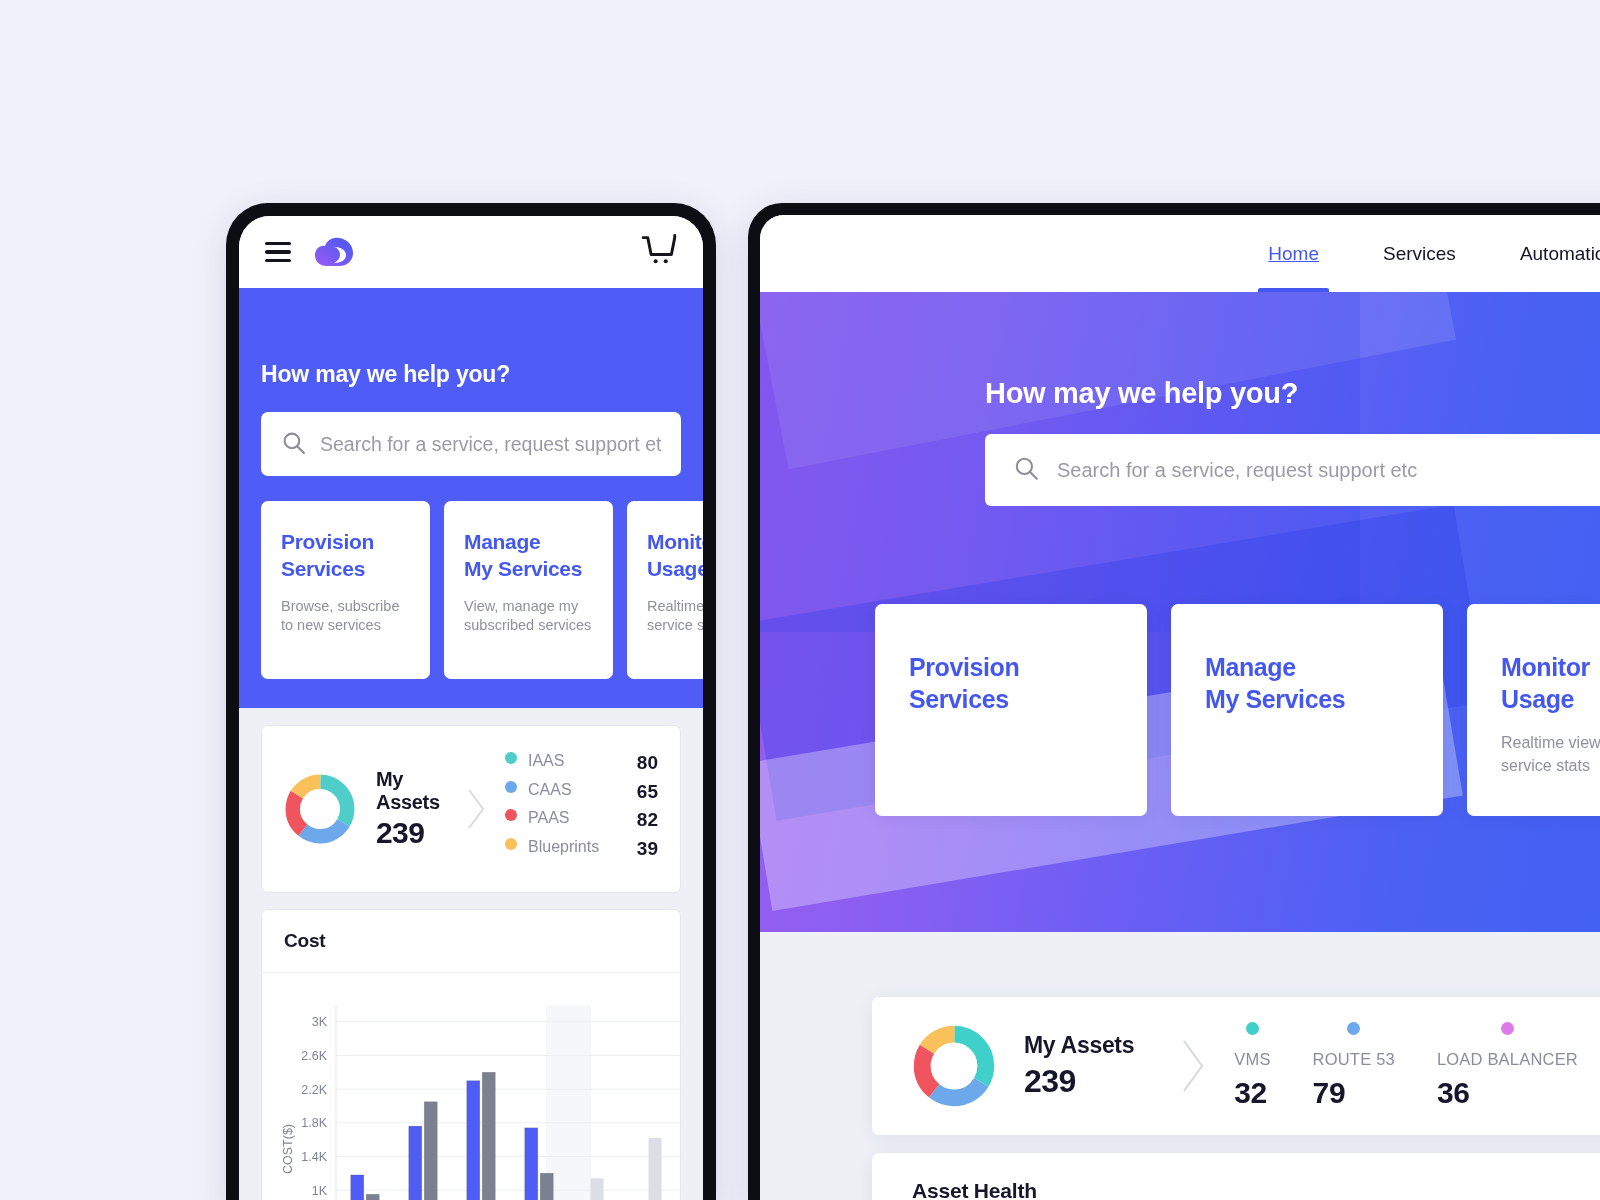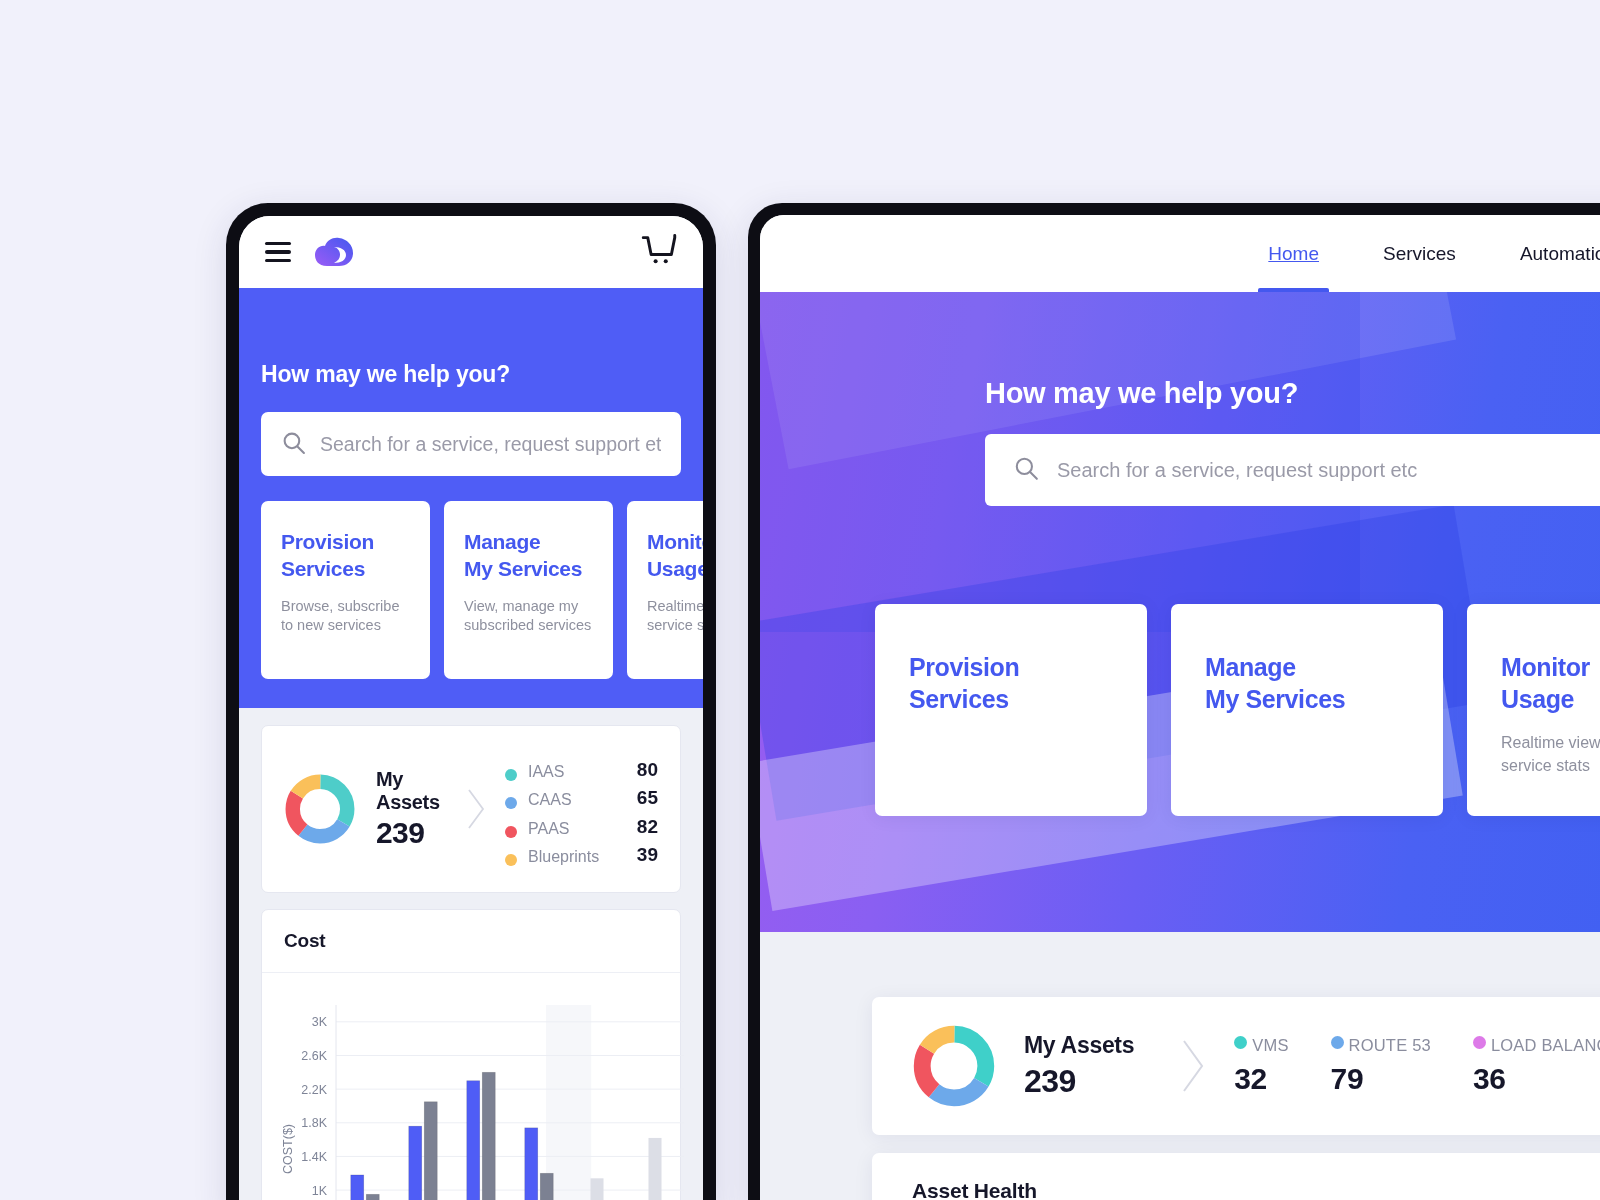--- a/index.html
+++ b/index.html
@@ -73,21 +73,21 @@
   .panel {
     background: #fff; border: 1px solid #e5e7f0; border-radius: 7px;
   }
   .assets-row { display: flex; align-items: center; padding: 26px 22px; gap: 4px; }
   .donut { width: 72px; height: 72px; flex: none; }
   .assets-txt { margin-left: 16px; }
   .assets-txt .lbl { font-size: 20px; font-weight: bold; color: #16172a; letter-spacing: -.3px;}
   .assets-txt .num { font-size: 30px; font-weight: bold; color: #16172a; letter-spacing: -.6px; margin-top: 2px;}
   .chev { width: 26px; height: 54px; margin: 0 6px 0 16px; flex:none; }
   .legend { margin-left: 6px; }
-  .legend-row { display: flex; align-items: flex-end; height: 28.5px; }
+  .legend-row { display: flex; align-items: flex-start; height: 28.5px; }
   .legend-dot { width: 12px; height: 12px; border-radius: 50%; flex:none; }
   .legend-name { font-size: 16px; color: #8a8d9e; margin-left: 11px; width: 96px; }
   .legend-val { font-size: 19px; font-weight: bold; color: #16172a; text-align: right; width: 34px; }
 
   .cost-panel { margin-top: 16px; }
   .cost-head {
     padding: 20px 22px; font-size: 19px; font-weight: bold; color: #16172a;
     border-bottom: 1px solid #edeff5; letter-spacing: -.2px;
   }
   .cost-body { padding: 22px 18px 0 12px; height: 260px; }
@@ -182,21 +182,21 @@
     top: 782px; background: #fff; border-radius: 7px; height: 138px;
     display: flex; align-items: center; padding: 0 40px;
     box-shadow: 0 3px 20px rgba(30,30,90,.07);
   }
   .d-donut { width: 84px; height: 84px; flex: none; }
   .d-assets-txt { margin-left: 28px; }
   .d-assets-txt .lbl { font-size: 23px; font-weight: bold; color: #16172a; letter-spacing:-.3px; }
   .d-assets-txt .num { font-size: 32px; font-weight: bold; color: #16172a; margin-top: 4px; letter-spacing:-.6px;}
   .d-chev { width: 34px; height: 66px; margin: 0 24px 0 42px; flex:none; }
   .kpis { display: flex; gap: 42px; }
-  .kpi .kpi-head { display: flex; align-items: flex-start; gap: 5px; }
+  .kpi .kpi-head { display: flex; align-items: center; gap: 15px; flex-direction: column; }
   .kpi .kpi-dot { width: 13px; height: 13px; border-radius: 50%; }
   .kpi .kpi-name { font-size: 16.5px; color: #8a8d9e; letter-spacing: .2px; white-space: nowrap; }
   .kpi .kpi-val { font-size: 30px; font-weight: bold; color: #16172a; margin-top: 7px; letter-spacing:-.4px;}
 
   .d-health {
     top: 938px; background: #fff; border-radius: 7px 0 0 0; height: 280px;
     box-shadow: 0 3px 20px rgba(30,30,90,.07);
   }
   .d-health-head {
     padding: 26px 40px; font-size: 21px; font-weight: bold; color: #16172a;

